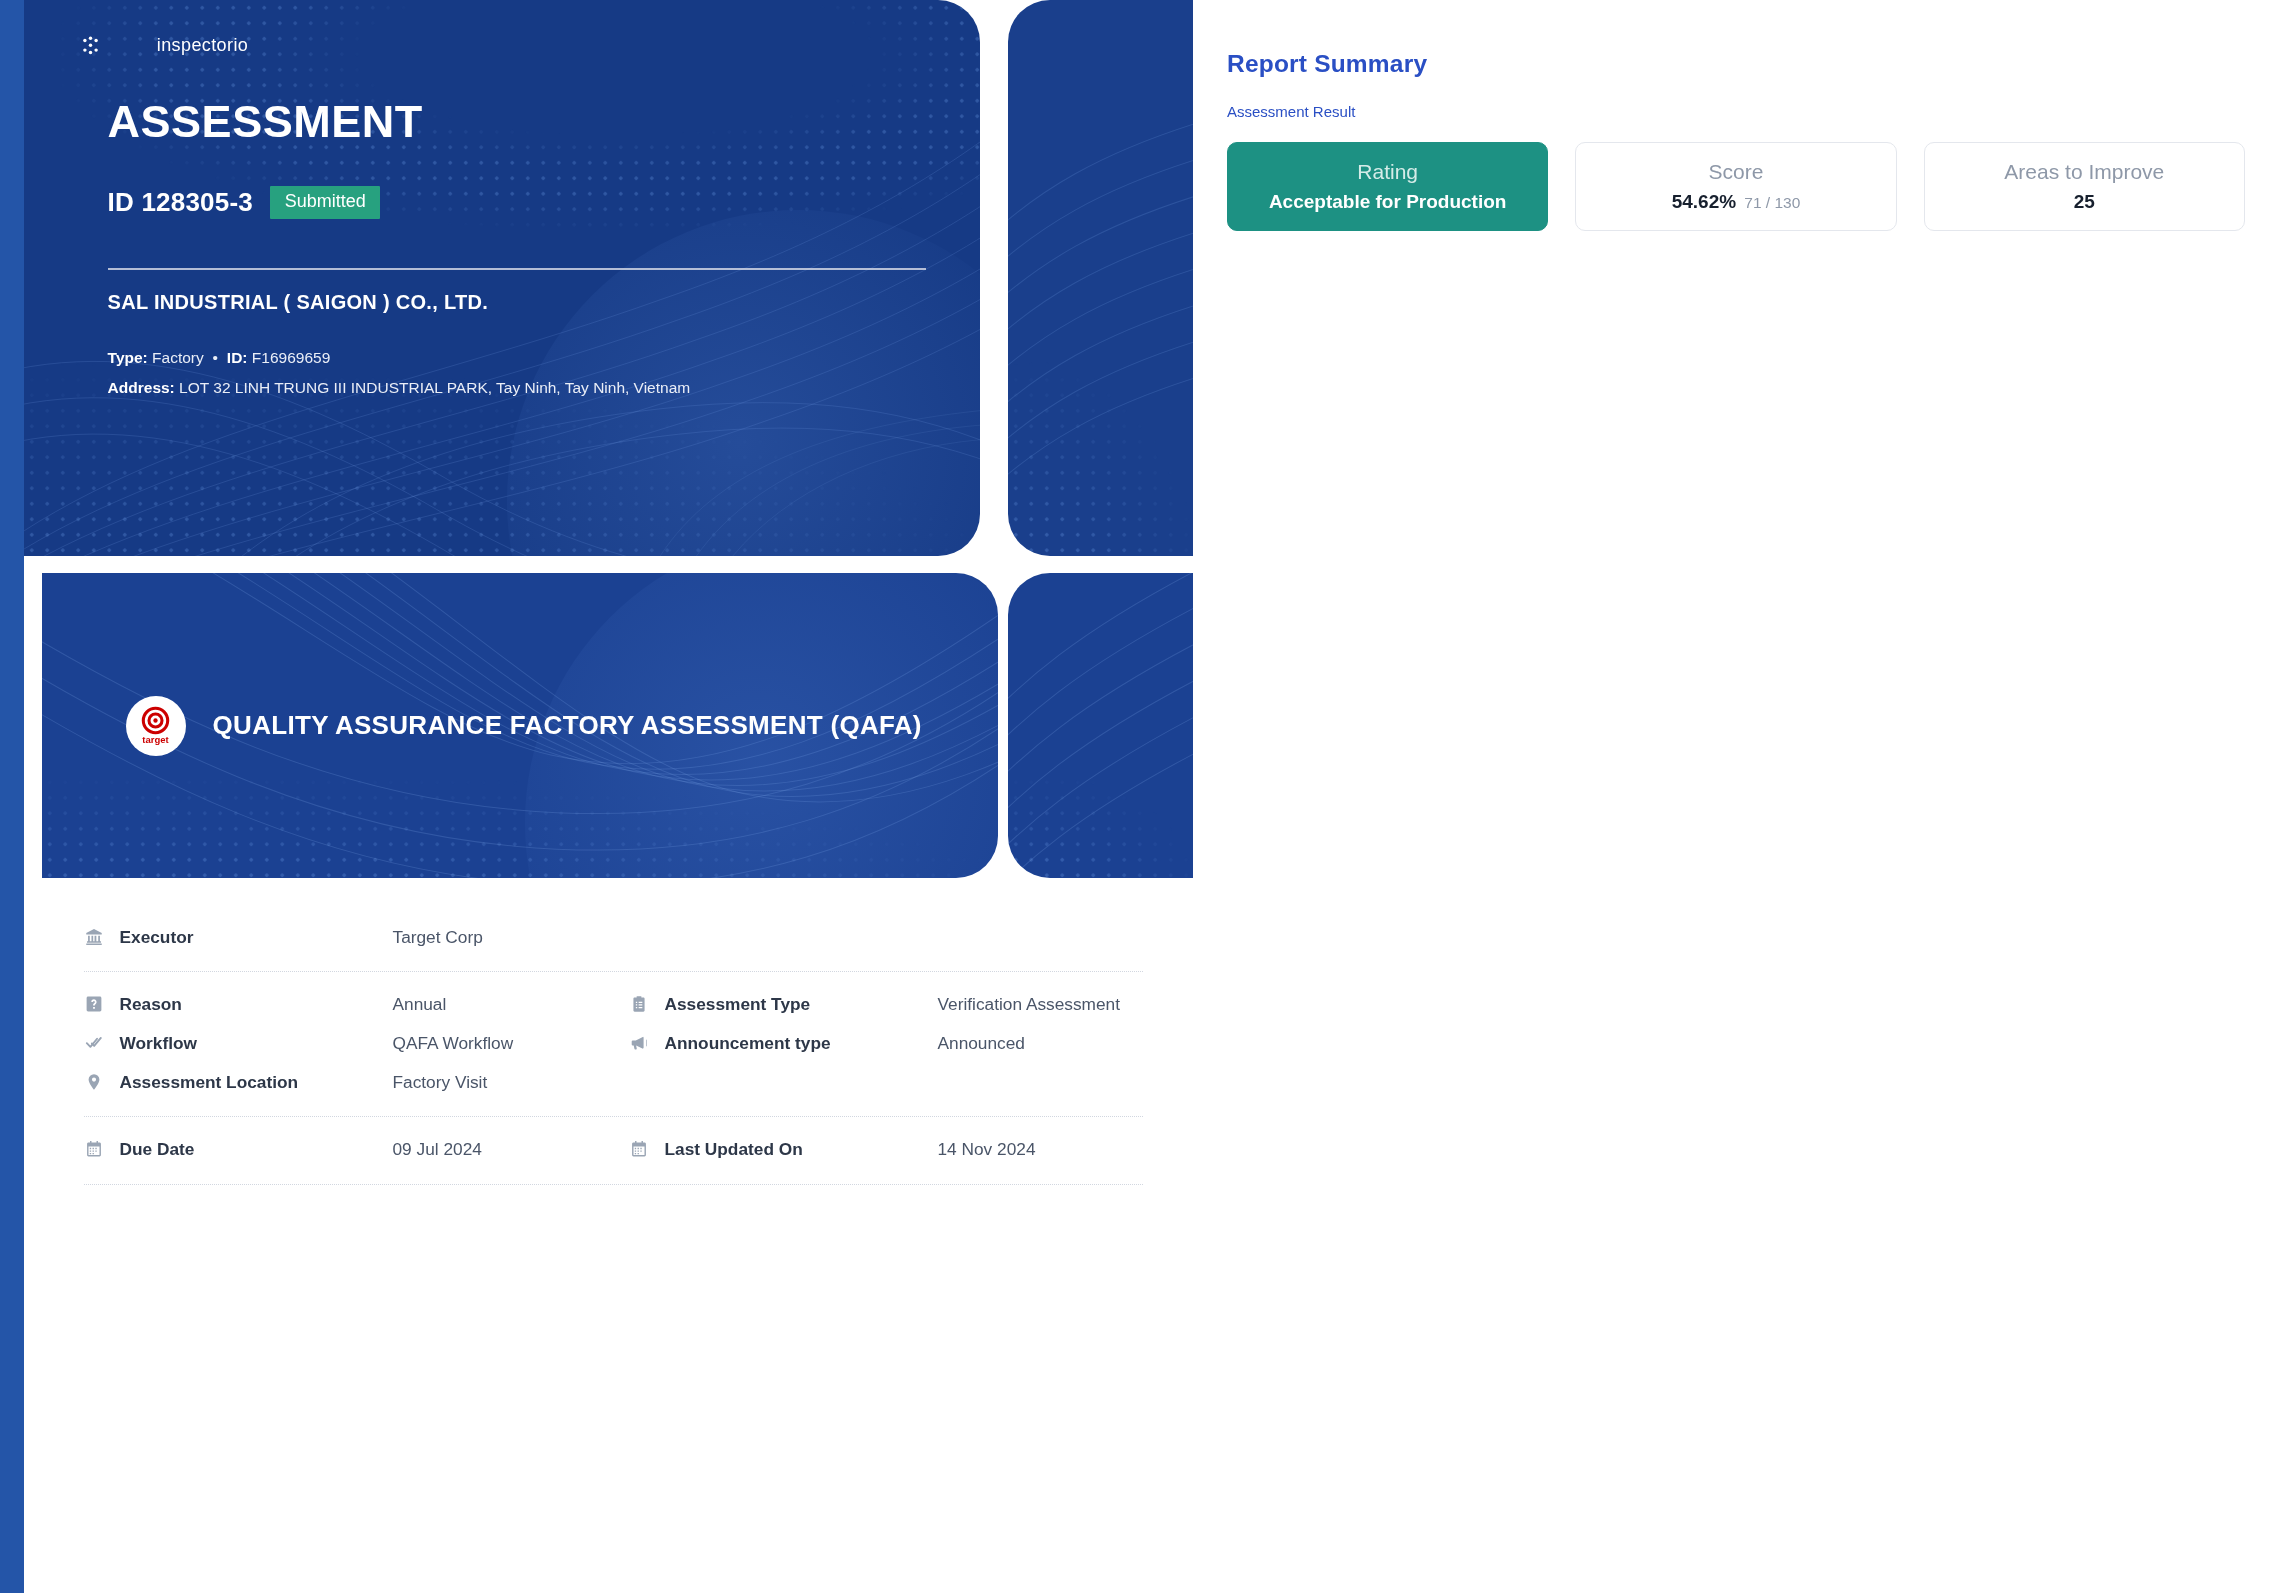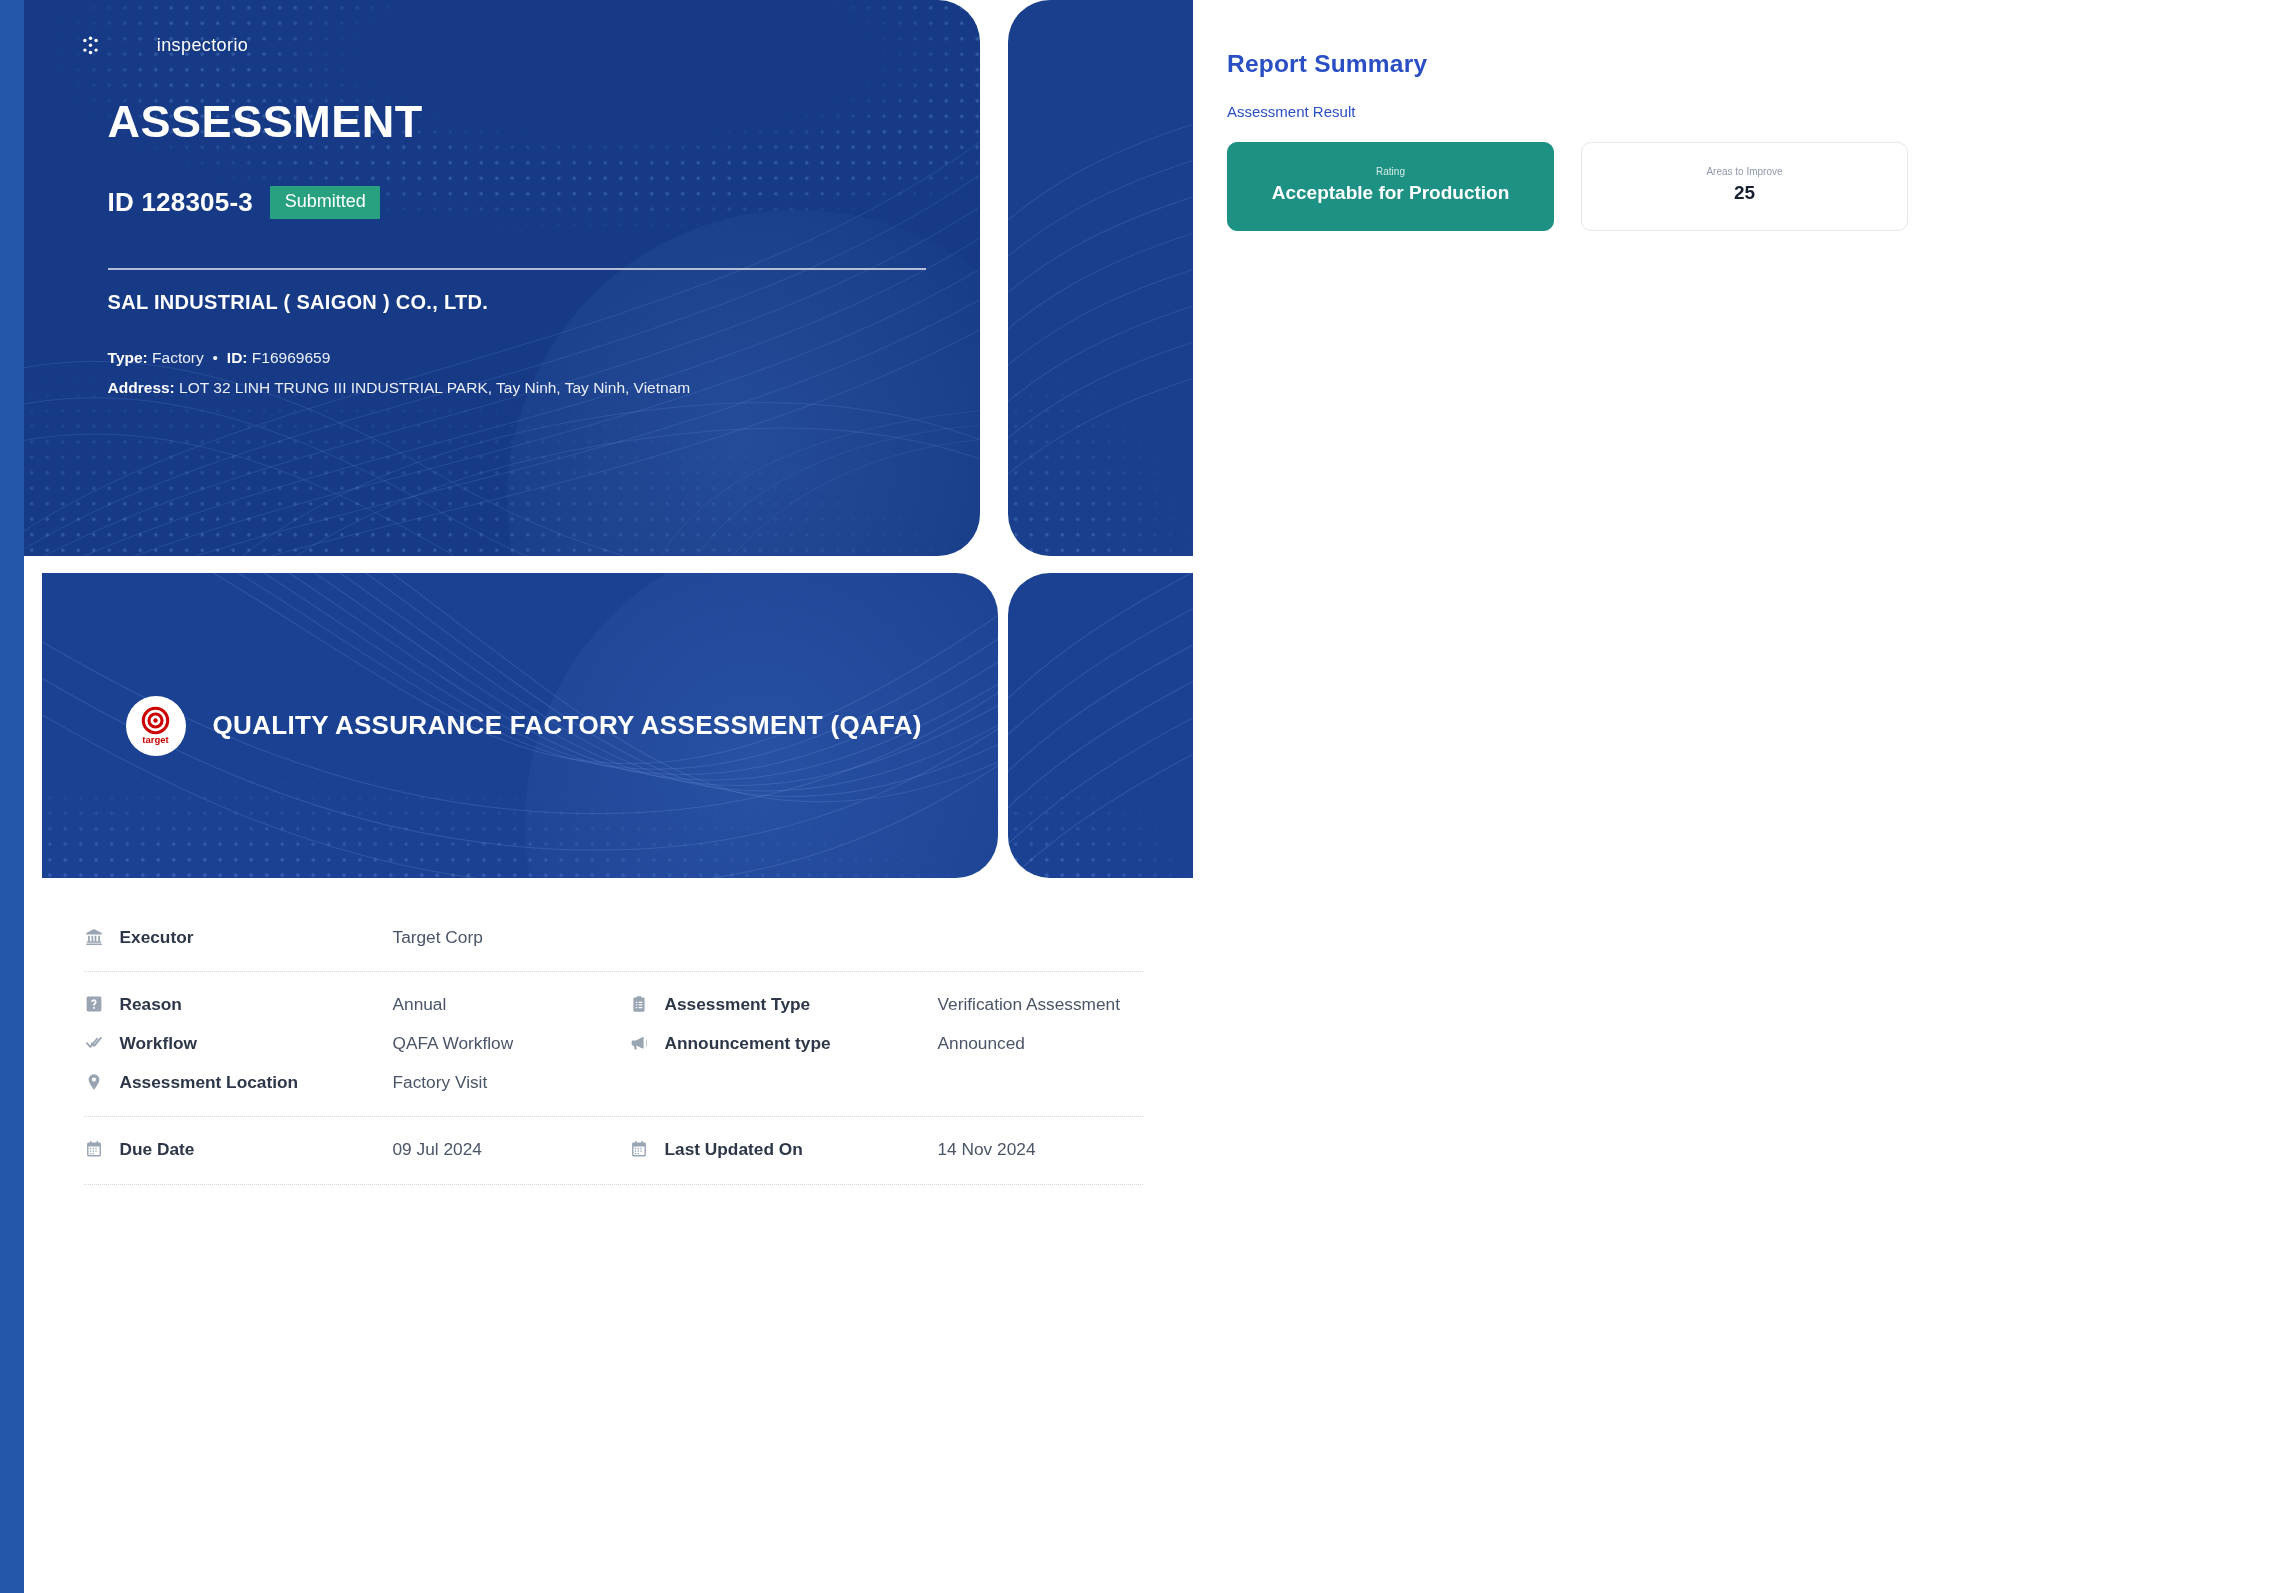--- a/index.html
+++ b/index.html
@@ -263,21 +263,21 @@
     display: flex; flex-direction: column;
     align-items: center; justify-content: center;
     background: #ffffff;
     border: 0.9px solid #e4e7ed;
   }
   .card.accent {
     background: #1d9183;
     border-color: #1d9183;
   }
   .card-label {
-    font-size: 10px;
+    font-size: 21px;
     color: #8e98a8;
     font-weight: 400;
     line-height: 1.5;
   }
   .card.accent .card-label { color: #d5ece8; }
   .card-value {
     font-size: 19px;
     color: #17202e;
     font-weight: 700;
     line-height: 1.5;
@@ -562,20 +562,27 @@
 
     <div class="card-row">
 
       <div class="card accent">
         <div class="card-label">Rating</div>
         <div class="card-value">
           <span>Acceptable for Production</span>
         </div>
       </div>
 
+      <div class="card">
+        <div class="card-label">Score</div>
+        <div class="card-value">
+          <span>54.62%</span>
+          <span class="sub">71 / 130</span>
+        </div>
+      </div>
 
       <div class="card">
         <div class="card-label">Areas to Improve</div>
         <div class="card-value">
           <span>25</span>
         </div>
       </div>
 
     </div>
   </div>

